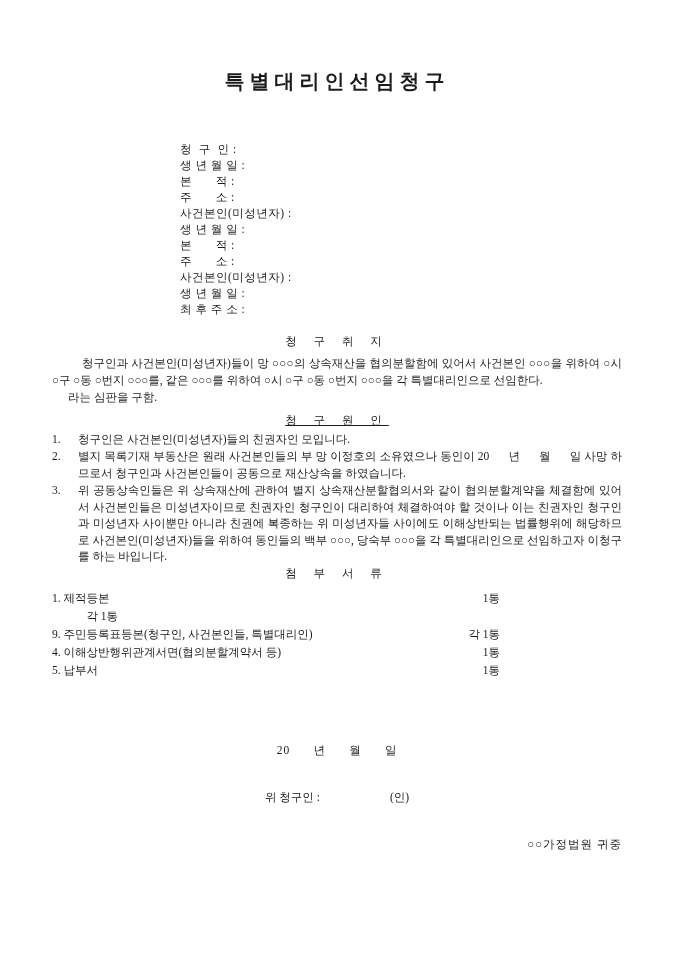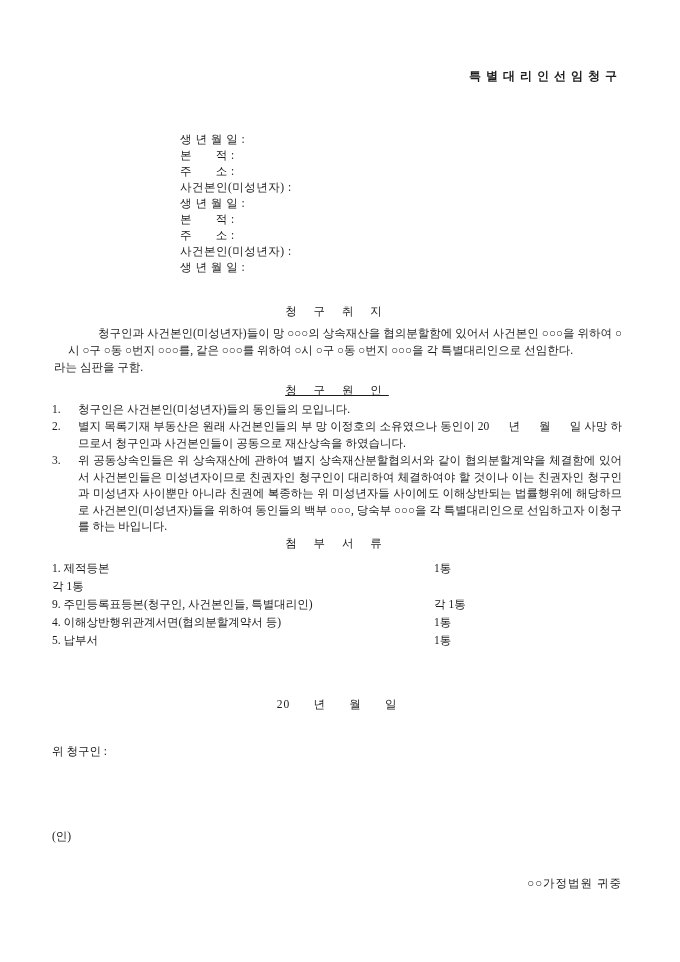--- a/index.html
+++ b/index.html
@@ -14,49 +14,49 @@
     height: 962px;
     background: #ffffff;
     padding: 68px 58px 0 52px;
     font-family: "Liberation Serif", "DejaVu Serif", serif;
     font-size: 11.5px;
     color: #1b1b1b;
     overflow: hidden;
   }
   .title {
     margin: 0;
-    text-align: right;
-    font-size: 12px;
+    text-align: center;
+    font-size: 20px;
     font-weight: bold;
     letter-spacing: 5px;
   }
   .fields {
     margin: 46px 0 0 128px;
   }
   .field-line {
     white-space: pre;
     line-height: 16px;
     letter-spacing: 0.5px;
   }
   .section-heading {
     text-align: center;
     letter-spacing: 7px;
     line-height: 16px;
     margin: 0;
   }
-  .purport-heading { margin-top: 28px; }
+  .purport-heading { margin-top: 16px; }
   .body-par {
     margin: 6px 0 0 0;
     text-align: justify;
     line-height: 16.5px;
     white-space: pre-wrap;
   }
-  .indent { text-indent: 30px; margin-left: 16px; }
+  .indent { text-indent: 30px; }
   .closing {
-    margin: 1px 0 0 2px;
+    margin: 1px 0 0 16px;
     line-height: 16.5px;
   }
   .cause-heading { margin-top: 6px; text-decoration: underline; }
   .cause-list {
     list-style: none;
     margin: 3px 0 0 0;
     padding: 0;
   }
   .cause-item {
     display: flex;
@@ -77,70 +77,72 @@
   .attach-row {
     display: flex;
     line-height: 18px;
   }
   .attach-label {
     flex: 0 0 382px;
     white-space: pre;
   }
   .attach-count {
     flex: 0 0 66px;
+    text-align: right;
     white-space: pre;
   }
   .date-line {
-    margin-top: 48px;
+    margin-top: 64px;
     text-align: center;
     white-space: pre;
     letter-spacing: 1px;
   }
   .sign-line {
     margin-top: 32px;
     display: flex;
     justify-content: center;
     gap: 70px;
     white-space: pre;
-    flex-direction: column;
   }
   .court-line {
     margin-top: 32px;
     text-align: right;
     letter-spacing: 1px;
   }
 </style>
 </head>
 <body>
 
 <div class="page">
 
   <h1 class="title">특별대리인선임청구</h1>
 
   <div class="fields">
+    <div class="field-line">청  구  인 :</div>
     <div class="field-line">생 년 월 일 :</div>
     <div class="field-line">본       적 :</div>
     <div class="field-line">주       소 :</div>
     <div class="field-line">사건본인(미성년자) :</div>
     <div class="field-line">생 년 월 일 :</div>
     <div class="field-line">본       적 :</div>
     <div class="field-line">주       소 :</div>
     <div class="field-line">사건본인(미성년자) :</div>
     <div class="field-line">생 년 월 일 :</div>
+    <div class="field-line">최 후 주 소 :</div>
   </div>
 
   <div class="section-heading purport-heading">청 구 취 지</div>
   <p class="body-par indent">청구인과 사건본인(미성년자)들이 망 ○○○의 상속재산을 협의분할함에 있어서 사건본인 ○○○을 위하여 ○시 ○구 ○동 ○번지 ○○○를, 같은 ○○○를 위하여 ○시 ○구 ○동 ○번지 ○○○을 각 특별대리인으로 선임한다.</p>
   <p class="closing">라는 심판을 구함.</p>
 
   <div class="section-heading cause-heading">청 구 원 인</div>
   <ol class="cause-list">
     <li class="cause-item">
       <span class="cause-num">1.</span>
-      <span class="cause-text">청구인은 사건본인(미성년자)들의 동인들의 모입니다.</span>
+      <span class="cause-text">청구인은 사건본인(미성년자)들의 친권자인 모입니다.</span>
     </li>
     <li class="cause-item">
       <span class="cause-num">2.</span>
       <span class="cause-text">별지 목록기재 부동산은 원래 사건본인들의 부 망 이정호의 소유였으나 동인이 20      년      월      일 사망 하므로서 청구인과 사건본인들이 공동으로 재산상속을 하였습니다.</span>
     </li>
     <li class="cause-item">
       <span class="cause-num">3.</span>
       <span class="cause-text">위 공동상속인들은 위 상속재산에 관하여 별지 상속재산분할협의서와 같이 협의분할계약을 체결함에 있어서 사건본인들은 미성년자이므로 친권자인 청구인이 대리하여 체결하여야 할 것이나 이는 친권자인 청구인과 미성년자 사이뿐만 아니라 친권에 복종하는 위 미성년자들 사이에도 이해상반되는 법률행위에 해당하므로 사건본인(미성년자)들을 위하여 동인들의 백부 ○○○, 당숙부 ○○○을 각 특별대리인으로 선임하고자 이청구를 하는 바입니다.</span>
     </li>
   </ol>

